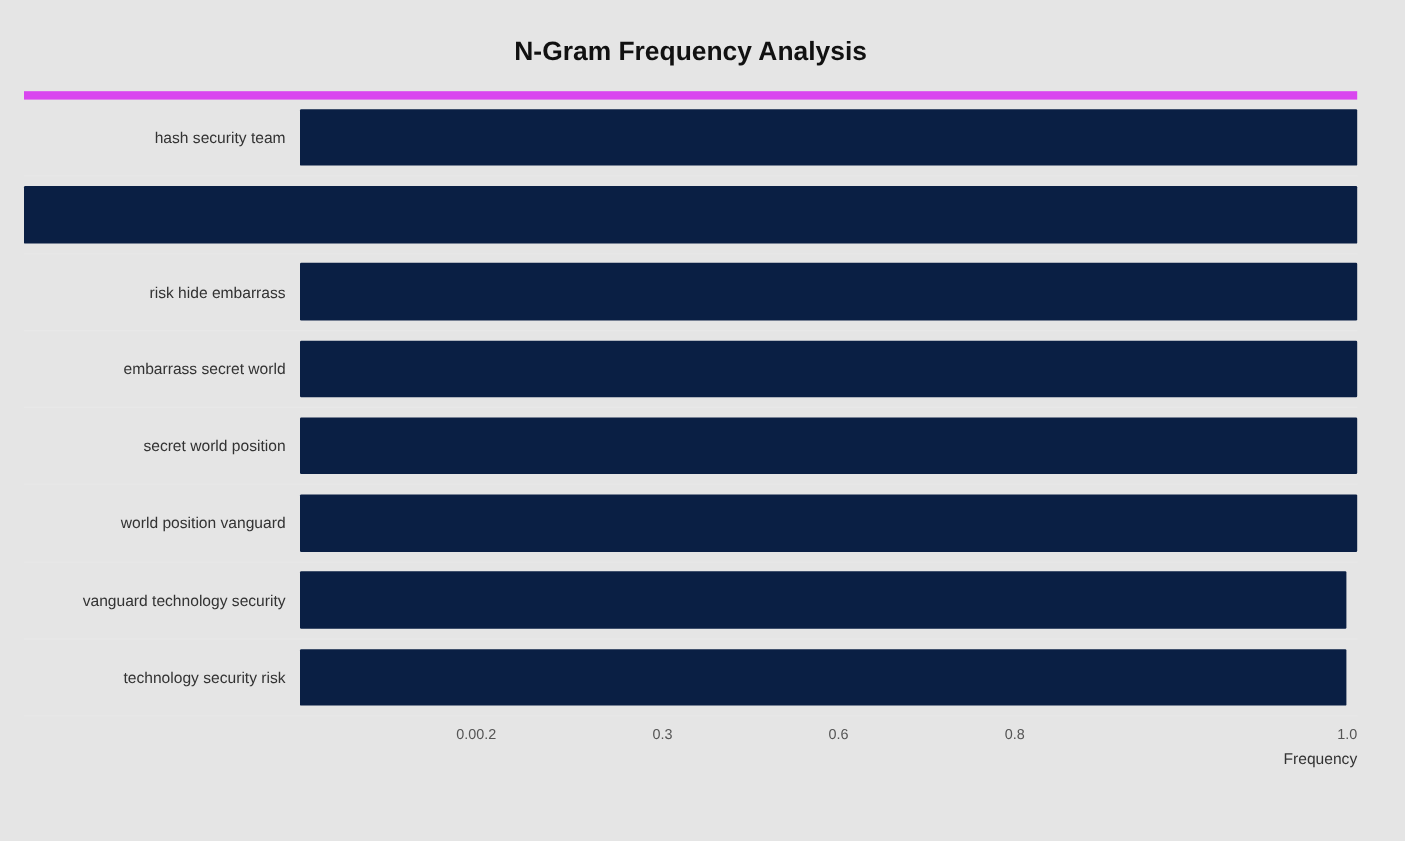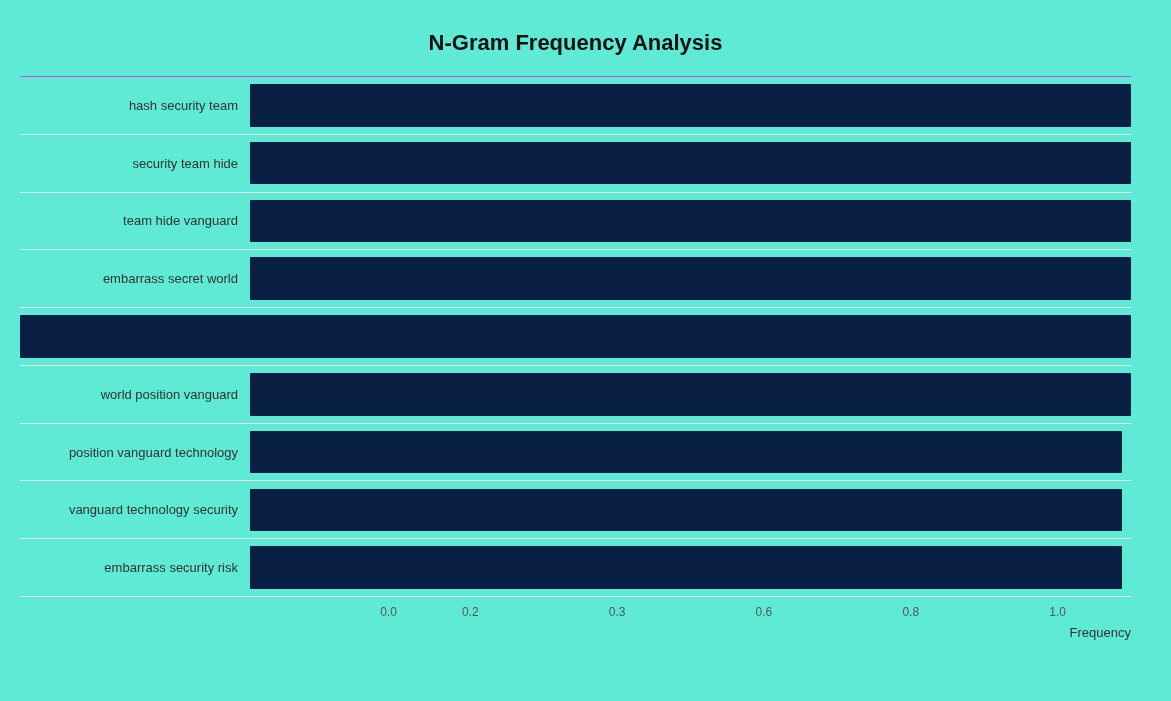--- a/index.html
+++ b/index.html
@@ -6,21 +6,21 @@
     body {
       background: #f7f7f7;
       font-family: Arial, sans-serif;
       width: 1171px;
       height: 701px;
       display: flex;
       align-items: center;
       justify-content: center;
     }
     .chart-container {
-      background: #5eead4;
+      background: #e5e5e5;
       width: 1171px;
       height: 701px;
       padding: 20px 40px 60px 20px;
       position: relative;
     }
     .chart-title {
       text-align: center;
       font-size: 22px;
       font-weight: bold;
       color: #111;
@@ -34,21 +34,21 @@
       height: calc(100% - 100px);
       position: relative;
     }
     .bar-row {
       display: flex;
       align-items: center;
       flex: 1;
       border-bottom: 1px solid #e8e8e8;
     }
     .bar-row:first-child {
-      border-top: 1px solid #d946ef;
+      border-top: 7px solid #d946ef;
     }
     .bar-label {
       width: 230px;
       text-align: right;
       padding-right: 12px;
       font-size: 13px;
       color: #333;
       white-space: nowrap;
       flex-shrink: 0;
     }
@@ -65,28 +65,28 @@
       border-radius: 1px;
     }
     .x-axis {
       display: flex;
       margin-left: 230px;
       margin-top: 8px;
       position: relative;
     }
     .x-tick {
       flex: 1;
-      text-align: center;
       font-size: 12px;
       color: #555;
     }
     .x-tick:first-child {
       text-align: right;
     }
     .x-tick:last-child {
+      text-align: right;
     }
     .x-axis-label {
       text-align: right;
       margin-left: 230px;
       font-size: 13px;
       color: #333;
       margin-top: 6px;
     }
   </style>
 </head>
@@ -96,62 +96,56 @@
   <div class="chart-title">N-Gram Frequency Analysis</div>
   <div class="chart-area">
 
   <div class="bar-row">
         <div class="bar-label">hash security team</div>
         <div class="bar-wrapper">
           <div class="bar" style="width: 100%; background-color: rgb(10, 31, 68);"></div>
         </div>
       </div>
       <div class="bar-row">
-        <div class="bar-label">security team hide</div>
         <div class="bar-wrapper">
           <div class="bar" style="width: 100%; background-color: rgb(10, 31, 68);"></div>
         </div>
       </div>
       <div class="bar-row">
-        <div class="bar-label">team hide vanguard</div>
+        <div class="bar-label">risk hide embarrass</div>
         <div class="bar-wrapper">
           <div class="bar" style="width: 100%; background-color: rgb(10, 31, 68);"></div>
         </div>
       </div>
       <div class="bar-row">
         <div class="bar-label">embarrass secret world</div>
         <div class="bar-wrapper">
           <div class="bar" style="width: 100%; background-color: rgb(10, 31, 68);"></div>
         </div>
       </div>
       <div class="bar-row">
+        <div class="bar-label">secret world position</div>
         <div class="bar-wrapper">
           <div class="bar" style="width: 100%; background-color: rgb(10, 31, 68);"></div>
         </div>
       </div>
       <div class="bar-row">
         <div class="bar-label">world position vanguard</div>
         <div class="bar-wrapper">
           <div class="bar" style="width: 100%; background-color: rgb(10, 31, 68);"></div>
         </div>
       </div>
       <div class="bar-row">
-        <div class="bar-label">position vanguard technology</div>
-        <div class="bar-wrapper">
-          <div class="bar" style="width: 99%; background-color: rgb(10, 31, 68);"></div>
-        </div>
-      </div>
-      <div class="bar-row">
         <div class="bar-label">vanguard technology security</div>
         <div class="bar-wrapper">
           <div class="bar" style="width: 99%; background-color: rgb(10, 31, 68);"></div>
         </div>
       </div>
       <div class="bar-row">
-        <div class="bar-label">embarrass security risk</div>
+        <div class="bar-label">technology security risk</div>
         <div class="bar-wrapper">
           <div class="bar" style="width: 99%; background-color: rgb(10, 31, 68);"></div>
         </div>
       </div>
     </div>
   <div class="x-axis">
 
   <div class="x-tick">0.0</div>
       <div class="x-tick">0.2</div>
       <div class="x-tick">0.3</div>

